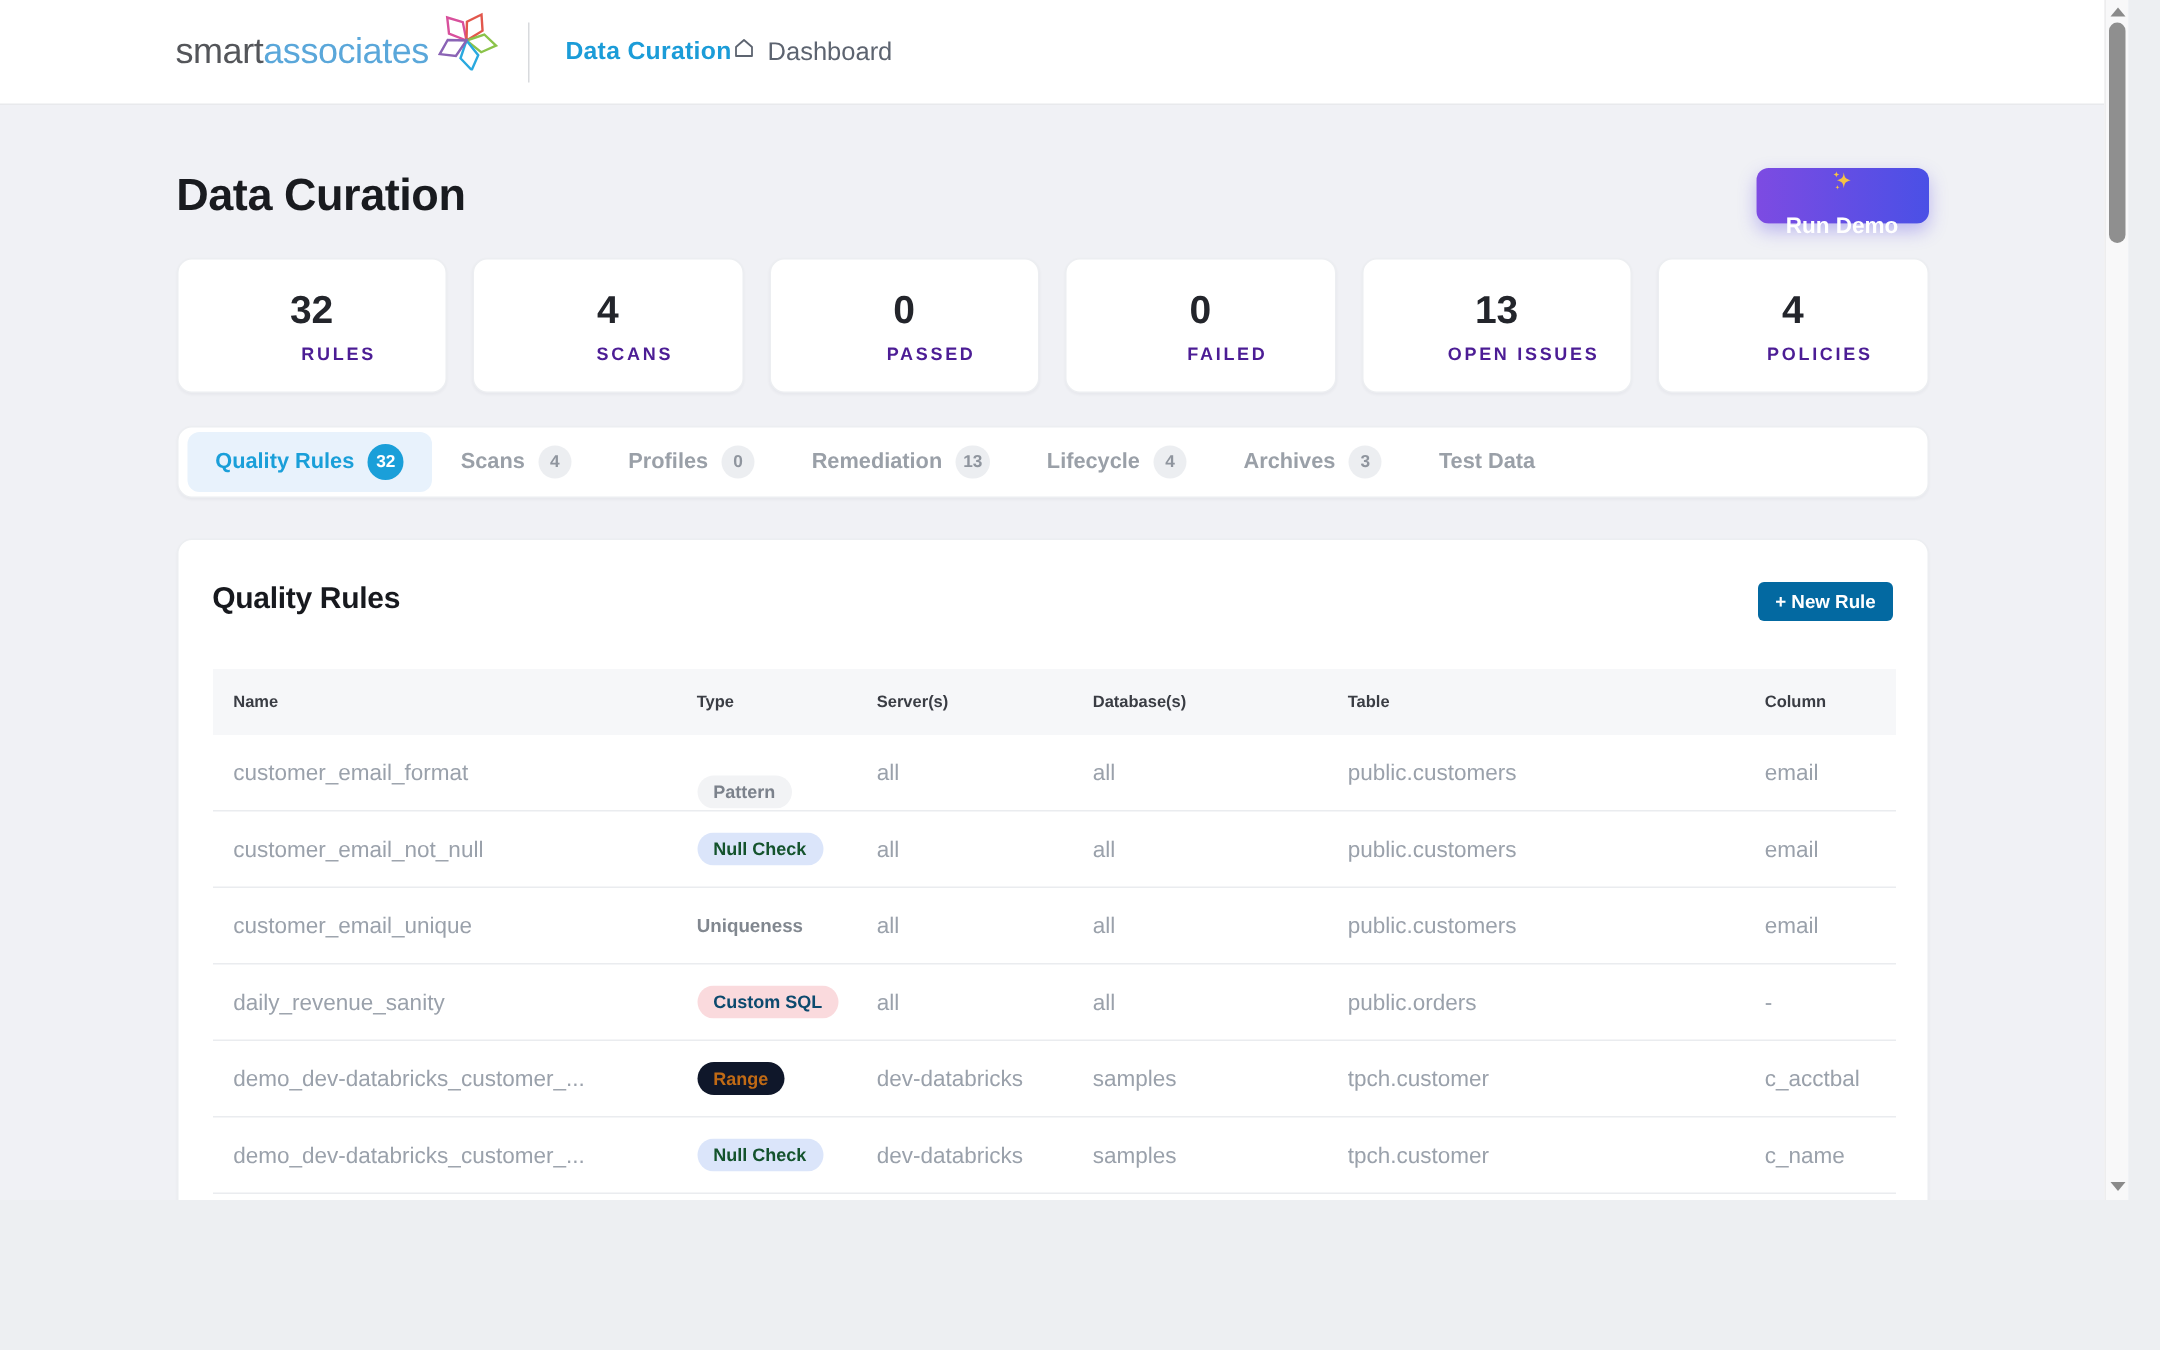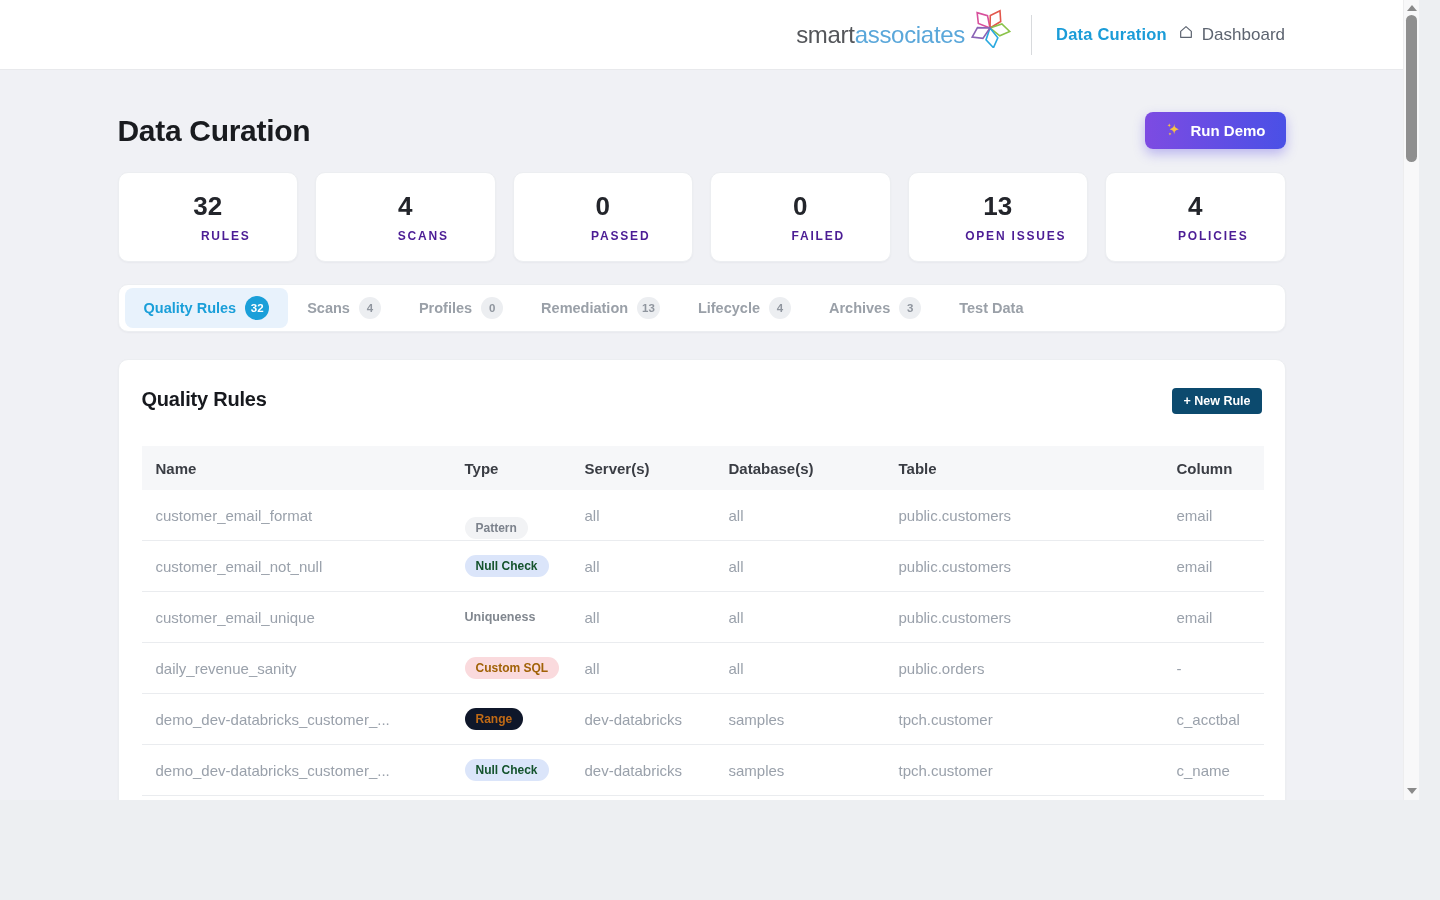--- a/index.html
+++ b/index.html
@@ -15,23 +15,22 @@
     width:1419px; height:800px;
     background:#f0f1f5;
     overflow:hidden;
   }
   .page { width:1403px; height:800px; overflow:hidden; }
 
   
   .topnav {
     height:70px; background:#ffffff;
     border-bottom:1px solid #e8e9ec;
-    display:flex; align-items:center; justify-content:flex-end;
+    display:flex; align-items:center; justify-content:flex-start;
     padding:0 118px 0 117px;
-    gap:11px;
   }
   .nav-left { display:flex; align-items:center; }
   .brand { display:flex; align-items:center; }
   .brand-text { font-size:24px; letter-spacing:-0.3px; font-weight:500; }
   .brand-smart { color:#54565a; }
   .brand-assoc { color:#5aa7da; }
   .pinwheel { margin-left:2px; margin-top:-14px; }
   .nav-divider { width:1px; height:40px; background:#d8dadd; margin:0 24px 0 18px; }
   .nav-app-title { font-size:16.5px; font-weight:700; color:#1b9cd8; letter-spacing:0.2px; }
   .nav-right { display:flex; align-items:center; gap:8px; color:#5d6470; font-size:17px; font-weight:500; cursor:pointer; }
@@ -41,20 +40,21 @@
   .title-row { display:flex; align-items:center; justify-content:space-between; margin-top:42px; }
   .page-title { font-size:30px; font-weight:800; color:#191b1f; letter-spacing:-0.3px; }
   .run-demo {
     display:flex; align-items:center; gap:9px;
     height:37px; padding:0 20px; border:none; border-radius:8px;
     background:linear-gradient(90deg,#7d4be2,#4a50e6);
     color:#ffffff; font-size:15px; font-weight:700;
     font-family:"Liberation Sans", sans-serif;
     box-shadow:0 5px 12px rgba(88,73,228,0.35);
     cursor:pointer;
+    flex-direction:column;
   }
 
   
   .stats { display:flex; gap:17px; margin-top:23px; }
   .stat-card {
     flex:1; height:90px; background:#ffffff; border-radius:10px;
     border:1px solid #eceef1;
     box-shadow:0 1px 2px rgba(16,24,40,0.04);
     display:flex; flex-direction:column; align-items:center; justify-content:center; gap:7px;
   }
@@ -85,42 +85,42 @@
   
   .table-card {
     margin-top:27px; background:#ffffff;
     border-radius:10px; border:1px solid #eceef1;
     box-shadow:0 1px 2px rgba(16,24,40,0.04);
     padding:28px 23px 40px;
   }
   .table-card-header { display:flex; align-items:flex-start; justify-content:space-between; height:58px; }
   .table-title { font-size:20px; font-weight:800; color:#17191e; letter-spacing:-0.2px; }
   .new-rule-btn {
-    background:#0c4a6e; color:#ffffff; border:none; border-radius:4px;
+    background:#0369a1; color:#ffffff; border:none; border-radius:4px;
     font-size:12.5px; font-weight:700; padding:6px 11px;
     font-family:"Liberation Sans", sans-serif; cursor:pointer;text-align:center;
   }
   .grid-table { width:1122px; }
   .thead, .trow {
     display:grid;
     grid-template-columns:309px 120px 144px 170px 278px 101px;
     align-items:center;
   }
   .thead { height:44px; background:#f6f7f9; }
-  .thead .th { font-size:15px; font-weight:700; color:#3a3d44; padding-left:14px; }
+  .thead .th { font-size:11px; font-weight:700; color:#3a3d44; padding-left:14px; }
   .trow { height:51px; border-bottom:1px solid #eaecef; }
   .trow .td { font-size:15px; color:#9aa1ab; padding-left:14px; white-space:nowrap; overflow:hidden; }
   .badge {
     display:inline-block; padding:5px 11px; border-radius:13px;
     font-size:12px; font-weight:700; line-height:1;
   }
   .badge[data-variant="gray"]   { background:#f2f3f5; color:#7c828c;margin-top:26px; }
   .badge[data-variant="blue"]   { background:#dbe5fa; color:#14532d; }
   .badge[data-variant="plain"]  { background:transparent; color:#81878f; padding:5px 0; font-size:12.5px;text-align:center; }
-  .badge[data-variant="red"]    { background:#fadadd; color:#a16207; }
+  .badge[data-variant="red"]    { background:#fadadd; color:#0c4a6e; }
   .badge[data-variant="orange"] { background:#0f172a; color:#c06a15; }
 
   
   .scrollbar {
     position:absolute; top:0; left:1403px; width:16px; height:800px;
     background:#f8f8f9; border-left:1px solid #ededee;
   }
   .sb-arrow { position:absolute; left:3px; width:0; height:0; border-left:5px solid transparent; border-right:5px solid transparent; }
   .sb-arrow.up   { top:5px;   border-bottom:6px solid #8a8a8a; }
   .sb-arrow.down { top:788px; border-top:6px solid #8a8a8a; }

